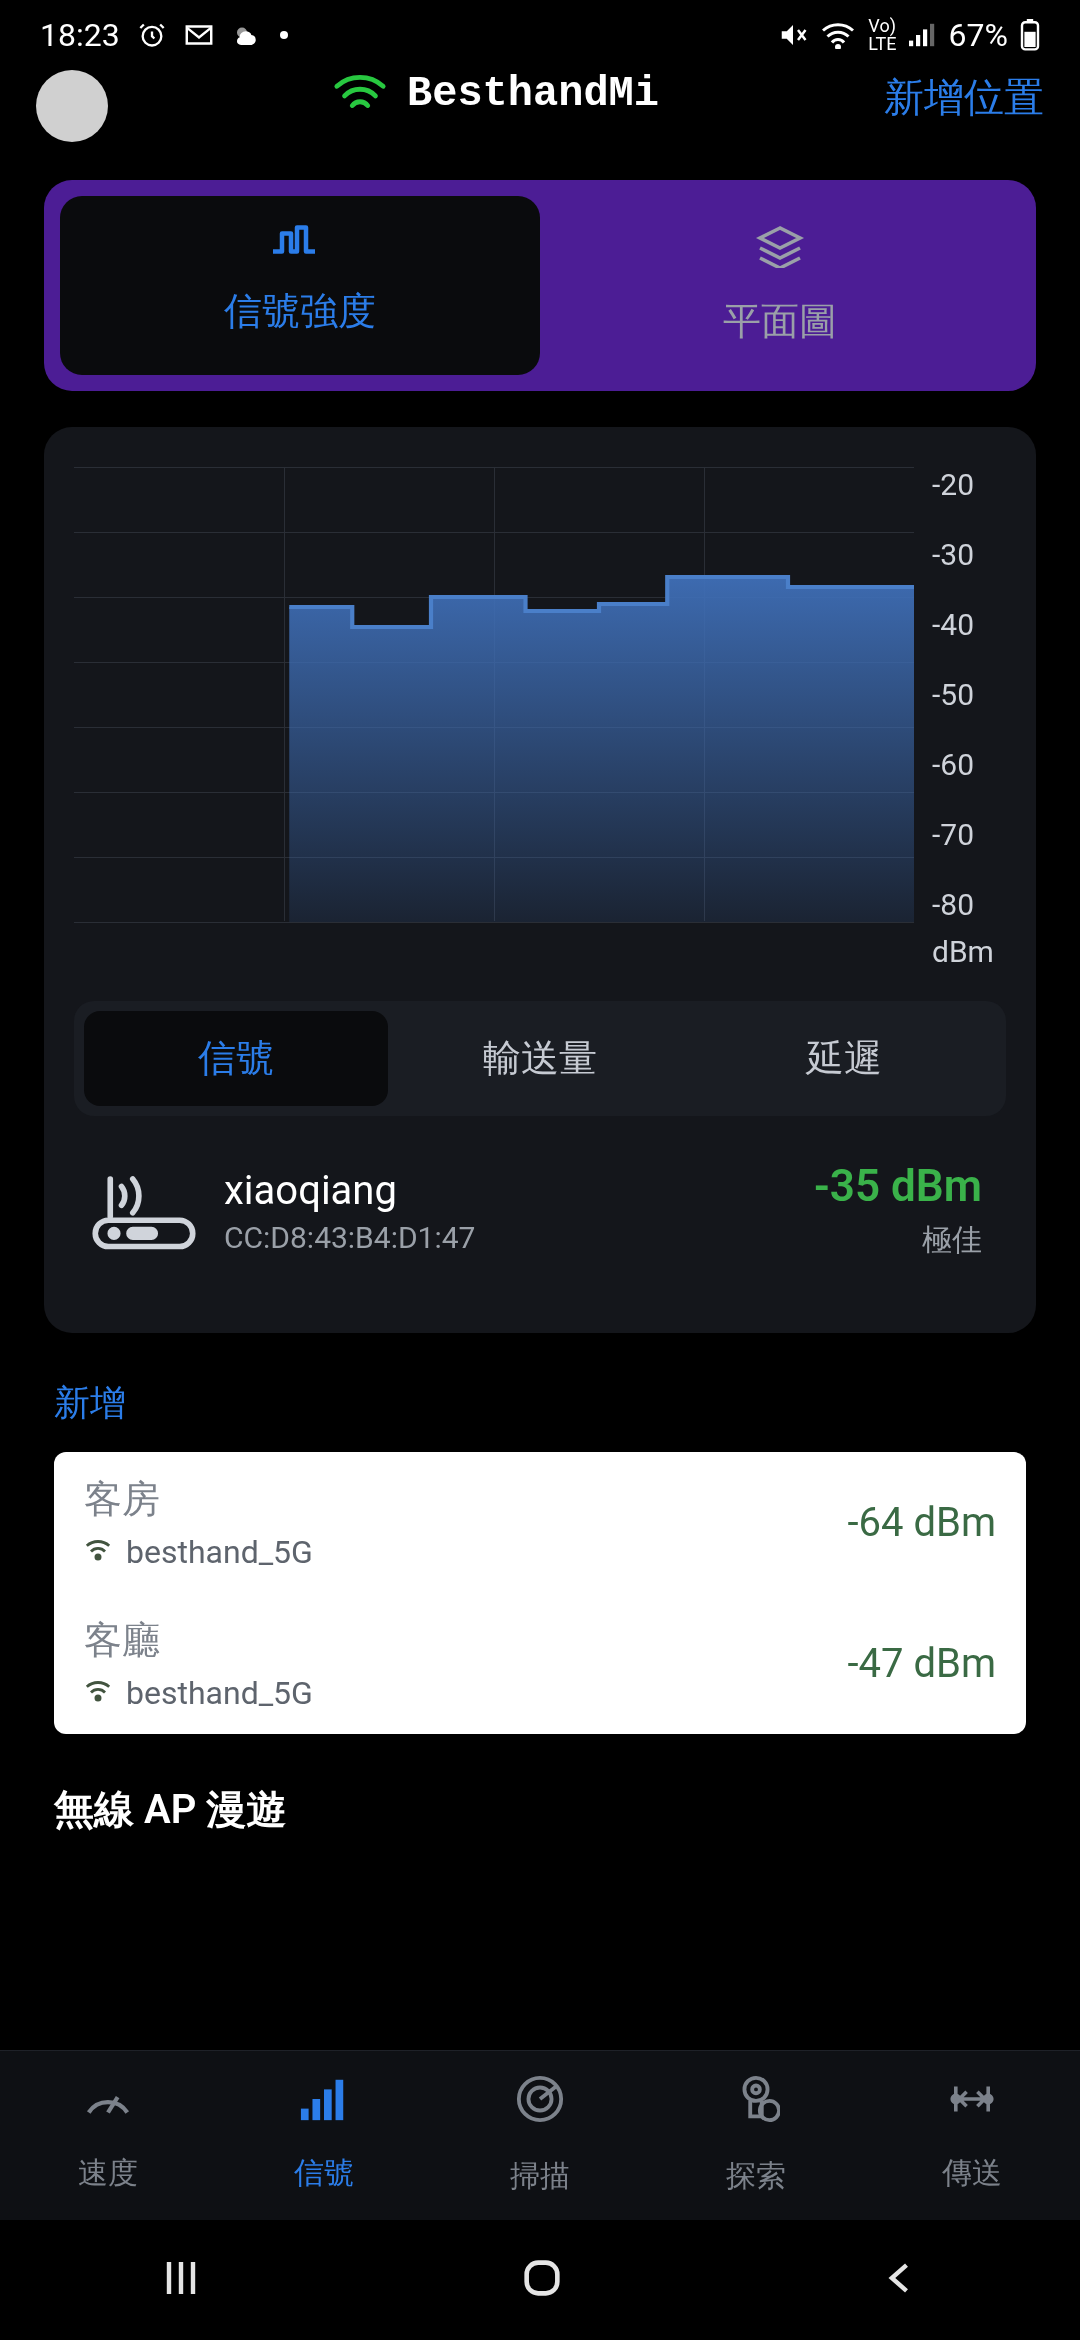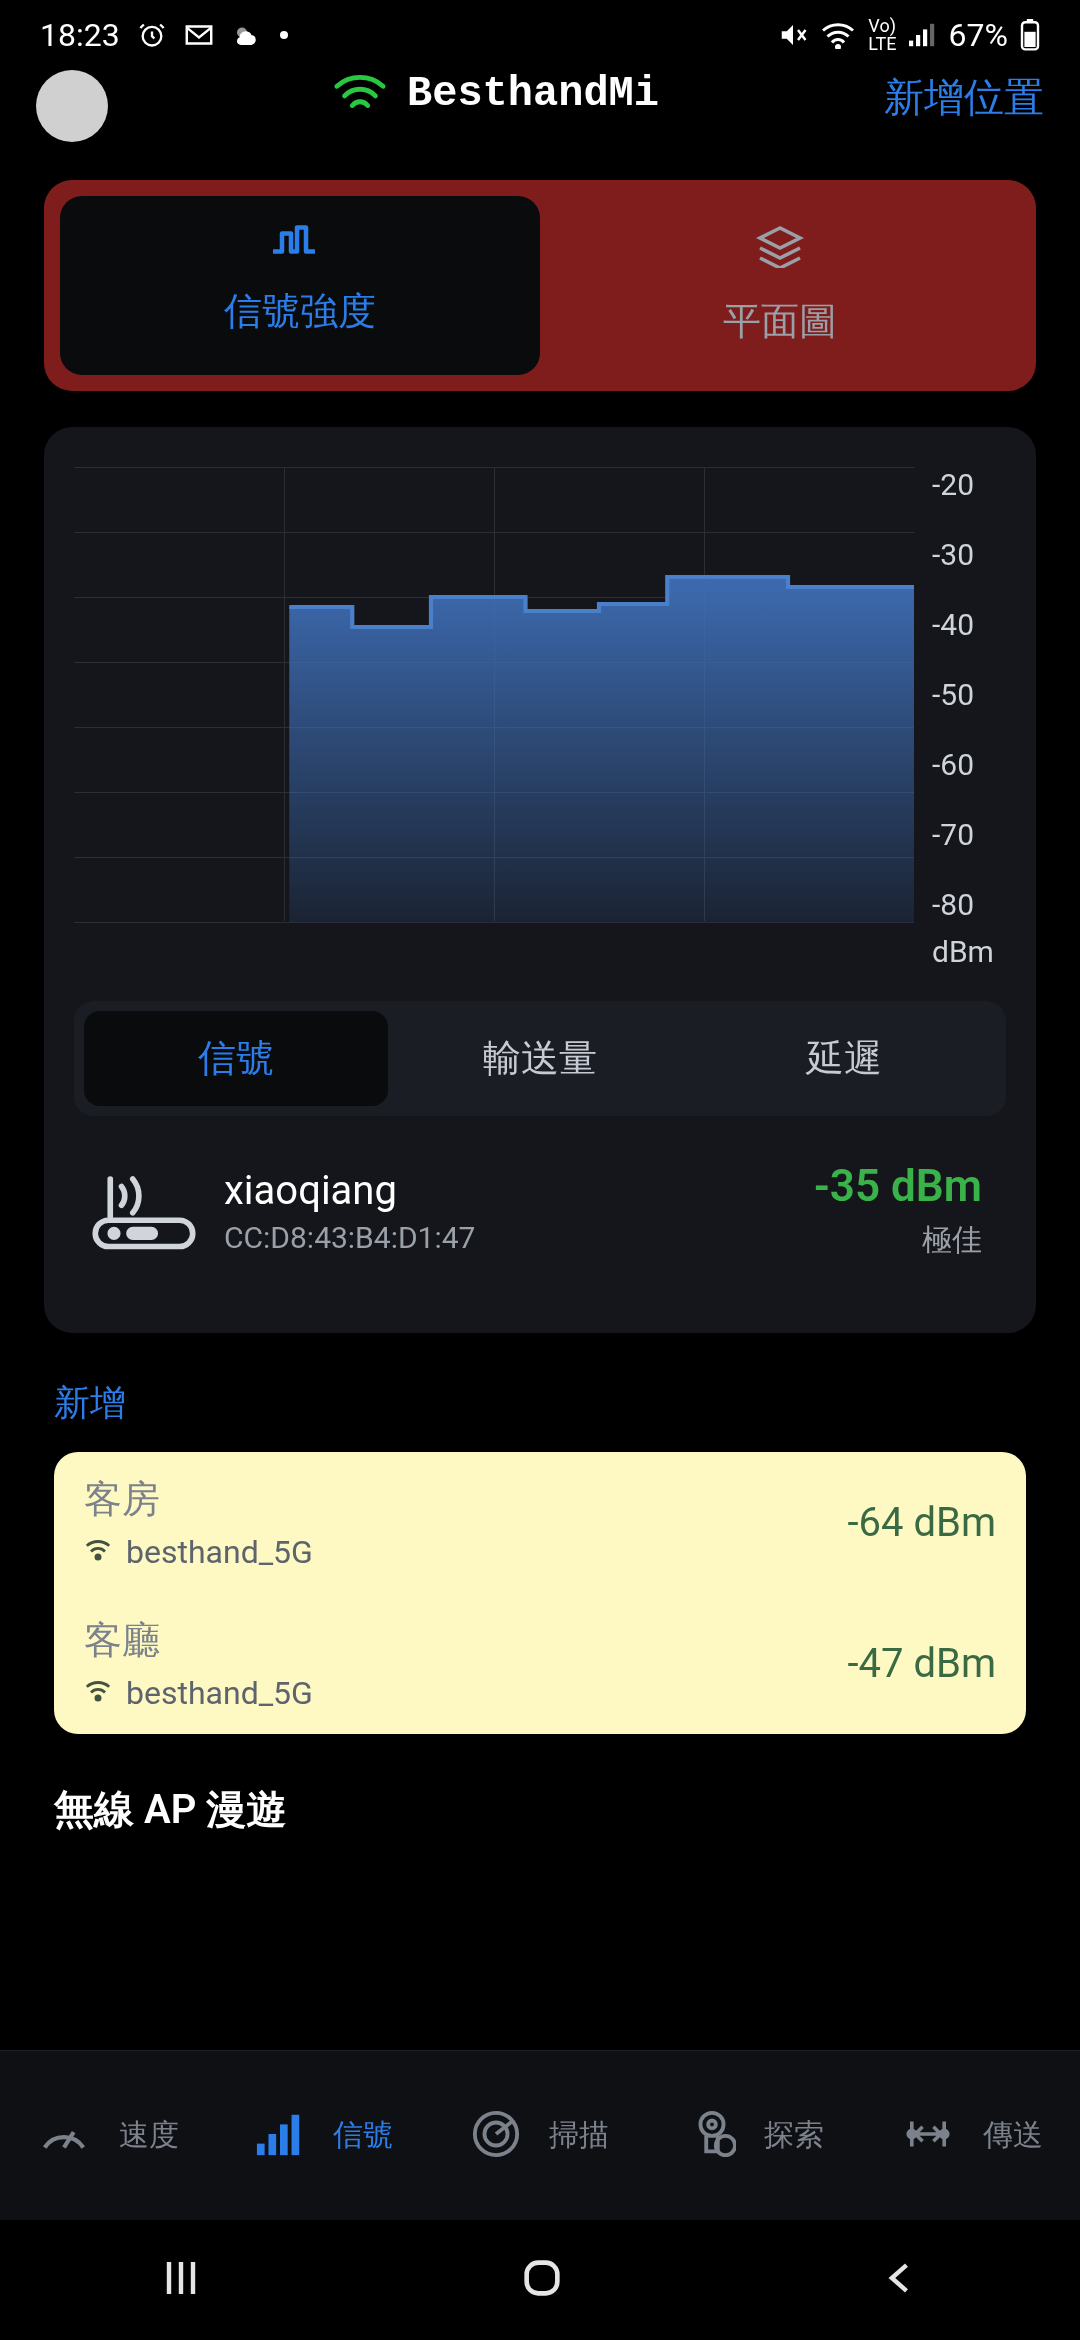--- a/index.html
+++ b/index.html
@@ -35,21 +35,21 @@
   width: 72px; height: 72px;
   border-radius: 50%;
   background: #d0d0d0;
 }
 .header-center { display: flex; align-items: center; gap: 20px; }
 .wifi-arc svg { display: block; }
 .header-title { font-size: 42px; font-weight: 700; color: #fff; }
 .header-link { font-size: 40px; color: #2b7de9; }
 .content { padding: 20px 44px 0 44px; }
 .card {
-  background: #7f1d1d;
+  background: #4c1d95;
   border-radius: 28px;
   padding: 0;
   margin-bottom: 36px;
 }
 .tab-row {
   display: flex;
   padding: 16px;
   gap: 0;
 }
 .tab {
@@ -130,22 +130,22 @@
 }
 .section-head {
   display: flex;
   justify-content: space-between;
   align-items: center;
   padding: 10px 0 24px 0;
 }
 .section-title { font-size: 40px; font-weight: 600; color: #fff; }
 .section-link { font-size: 36px; color: #2b7de9; }
 .loc-list {
-  background: #fef9c3;
-  border-radius: 24px;
+  background: #ffffff;
+  border-radius: 12px;
   overflow: hidden;
 }
 .loc-item {
   display: flex;
   justify-content: space-between;
   align-items: center;
   padding: 22px 30px;
 }
 .loc-left {}
 .loc-name { font-size: 38px; color: #7c828b; }
@@ -158,21 +158,21 @@
   bottom: 120px;
   left: 0; right: 0;
   height: 170px;
   background: #0e1014;
   border-top: 1px solid #1e2128;
   display: flex;
 }
 .nav-item {
   flex: 1;
   display: flex;
-  flex-direction: row;
+  flex-direction: column;
   align-items: center;
   justify-content: center;
   gap: 28px;
   color: #7c828b;
   text-align: center;
 }
 .nav-item.active { color: #2b7de9; }
 .nav-label { font-size: 30px; }
 .sys-nav {
   position: absolute;

